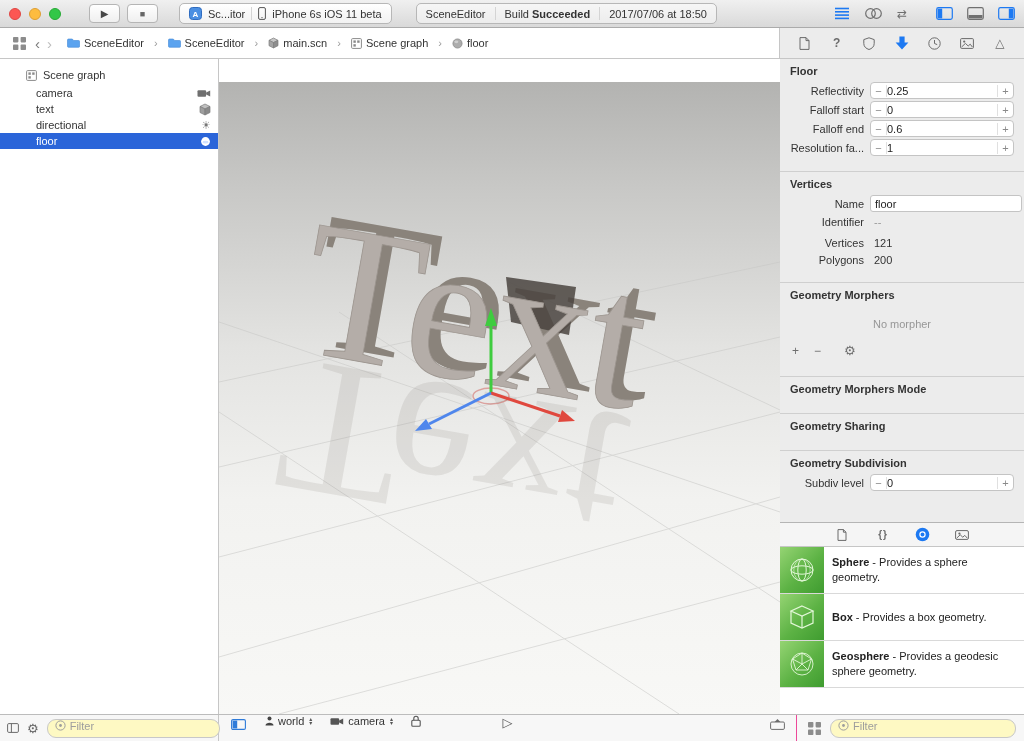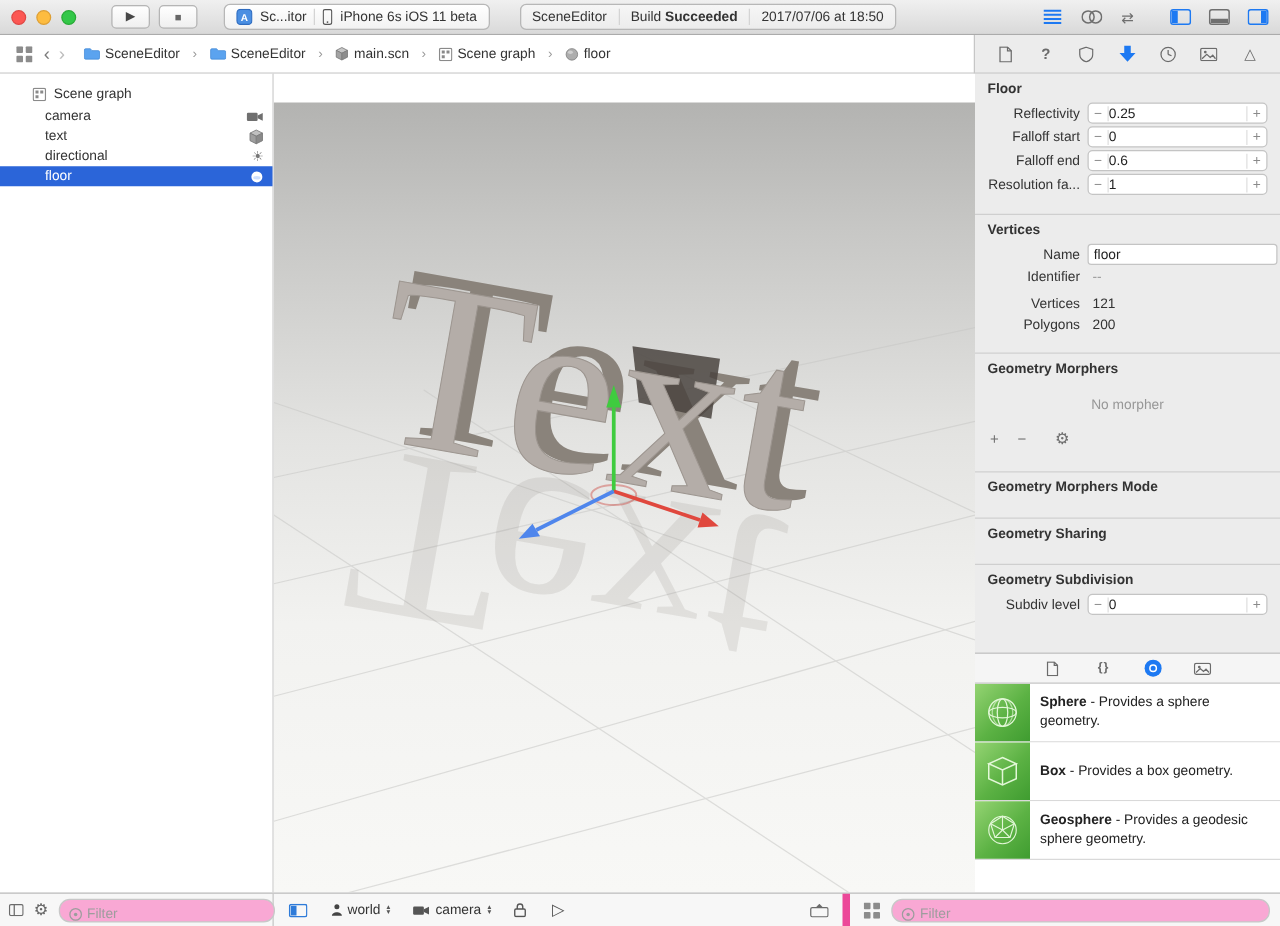--- a/index.html
+++ b/index.html
@@ -78,23 +78,23 @@
 .ltab{display:flex;align-items:center;justify-content:center;width:16px;height:16px}
 .braces{font-size:10px;font-weight:700;color:#6b6b6b;letter-spacing:-1px}
 .lib-list{flex:1;overflow:hidden}
 .lib-item{display:flex;border-bottom:1px solid #d9d9d9;background:#fff;min-height:47px}
 .lib-ic{width:44px;flex-shrink:0;background:linear-gradient(135deg,#95d473 0%,#5cb244 55%,#3f9c30 100%);display:flex;align-items:center;justify-content:center}
 .lib-txt{flex:1;display:flex;align-items:center;padding:6px 8px;color:#222;line-height:1.35}
 
 
 .bottombar{position:absolute;left:0;top:714px;width:1024px;height:27px;border-top:1px solid #bcbcbc;display:flex;background:#f7f7f7}
 .bb-left{width:219px;border-right:1px solid #c6c6c6;display:flex;align-items:center;gap:8px;padding:0 7px}
-.bb-mid{width:461px;border-right:6px solid #ec4899;display:flex;align-items:center;padding:0 10px;position:relative}
+.bb-mid{width:578px;border-right:1px solid #ec4899;display:flex;align-items:flex-start;padding:0 10px;position:relative}
 .bb-right{flex:1;display:flex;align-items:center;gap:7px;padding:0 8px}
-.filter{flex:1;height:19px;background:#f9a8d4;border:1px solid #c8c8c8;border-radius:9px;display:flex;align-items:flex-end;gap:4px;padding:0 7px}
+.filter{flex:1;height:19px;background:#fef9c3;border:1px solid #c8c8c8;border-radius:9px;display:flex;align-items:flex-start;gap:4px;padding:0 7px}
 .filter input{border:none;outline:none;flex:1;font:inherit;color:#333;background:transparent;min-width:0}
 .filter input::placeholder{color:#9d9d9d}
 .gear{font-size:13px;color:#666}
 .popup{display:flex;align-items:center;gap:4px;color:#333;margin-left:18px}
 .updown{display:flex;flex-direction:column;line-height:4.5px;font-size:6px;color:#555;margin-left:1px}
 .run{position:absolute;left:50%;transform:translateX(-50%);font-size:13px;color:#555}
 .bb-mid .endic{margin-left:auto}
 </style>
 </head>
 <body>

